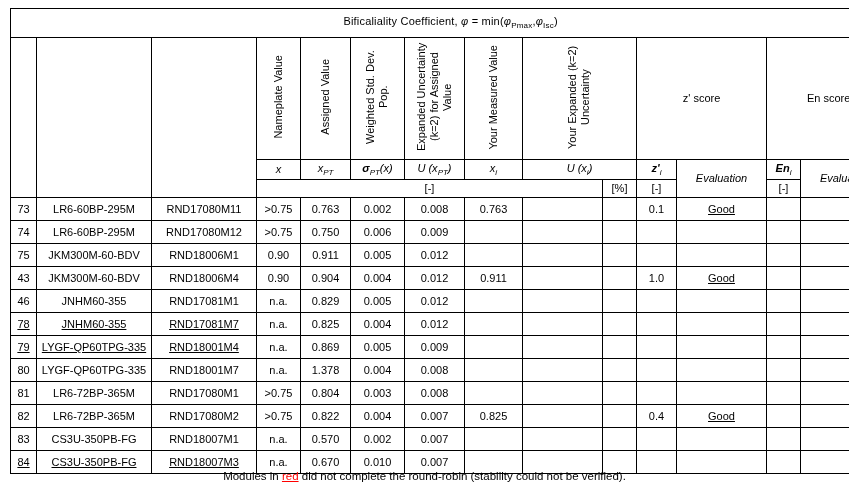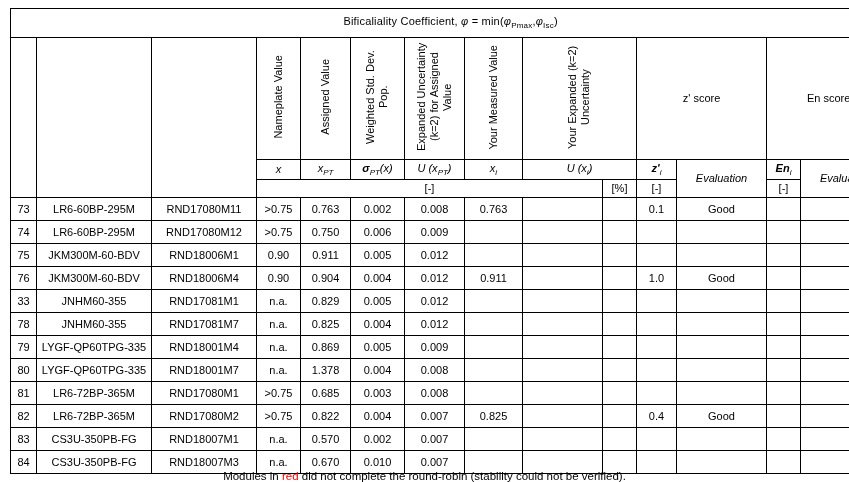--- a/index.html
+++ b/index.html
@@ -65,22 +65,22 @@
     white-space: normal;
   }
   .hdr-tall { height: 122px; }
   .hdr-sym { height: 20px; font-style: italic; }
   .hdr-unit { height: 18px; font-size: 11px; }
 
   .sym { font-style: italic; }
   .symsub { font-style: italic; font-size: 8px; vertical-align: sub; text-align: right; }
   .bold { font-weight: bold; }
 
-  .red { color: #ff0000; }
-  .green { color: #00a04a; }
+  .red { color: #ff0000; text-decoration: underline; }
+  .green { color: #00a04a; text-decoration: underline; }
 
   .row-cell { height: 22px; }
   .idx { width: 26px; }
   .model { width: 115px; font-size: 11px; }
   .serial { width: 105px; font-size: 11px; }
   .colNV { width: 44px; }
   .colAV { width: 50px; }
   .colSD { width: 54px; }
   .colEU { width: 60px; }
   .colYM { width: 58px; }
@@ -256,37 +256,37 @@
           <td class="row-cell">0.012</td>
           <td class="row-cell"></td>
           <td class="row-cell"></td>
           <td class="row-cell"></td>
           <td class="row-cell"></td>
           <td class="row-cell green"></td>
           <td class="row-cell"></td>
           <td class="row-cell green"></td>
         </tr>
         <tr class="row-cell">
-          <td class="row-cell">76</td>
+          <td class="row-cell">43</td>
           <td class="row-cell">JKM300M-60-BDV</td>
           <td class="row-cell">RND18006M4</td>
           <td class="row-cell">0.90</td>
           <td class="row-cell">0.904</td>
           <td class="row-cell">0.004</td>
           <td class="row-cell">0.012</td>
           <td class="row-cell bold">0.911</td>
           <td class="row-cell"></td>
           <td class="row-cell"></td>
           <td class="row-cell">1.0</td>
           <td class="row-cell green">Good</td>
           <td class="row-cell"></td>
           <td class="row-cell green"></td>
         </tr>
         <tr class="row-cell">
-          <td class="row-cell">33</td>
+          <td class="row-cell">46</td>
           <td class="row-cell">JNHM60-355</td>
           <td class="row-cell">RND17081M1</td>
           <td class="row-cell">n.a.</td>
           <td class="row-cell">0.829</td>
           <td class="row-cell">0.005</td>
           <td class="row-cell">0.012</td>
           <td class="row-cell"></td>
           <td class="row-cell"></td>
           <td class="row-cell"></td>
           <td class="row-cell"></td>
@@ -340,21 +340,21 @@
           <td class="row-cell"></td>
           <td class="row-cell green"></td>
           <td class="row-cell"></td>
           <td class="row-cell green"></td>
         </tr>
         <tr class="row-cell">
           <td class="row-cell">81</td>
           <td class="row-cell">LR6-72BP-365M</td>
           <td class="row-cell">RND17080M1</td>
           <td class="row-cell">&gt;0.75</td>
-          <td class="row-cell">0.685</td>
+          <td class="row-cell">0.804</td>
           <td class="row-cell">0.003</td>
           <td class="row-cell">0.008</td>
           <td class="row-cell"></td>
           <td class="row-cell"></td>
           <td class="row-cell"></td>
           <td class="row-cell"></td>
           <td class="row-cell green"></td>
           <td class="row-cell"></td>
           <td class="row-cell green"></td>
         </tr>

